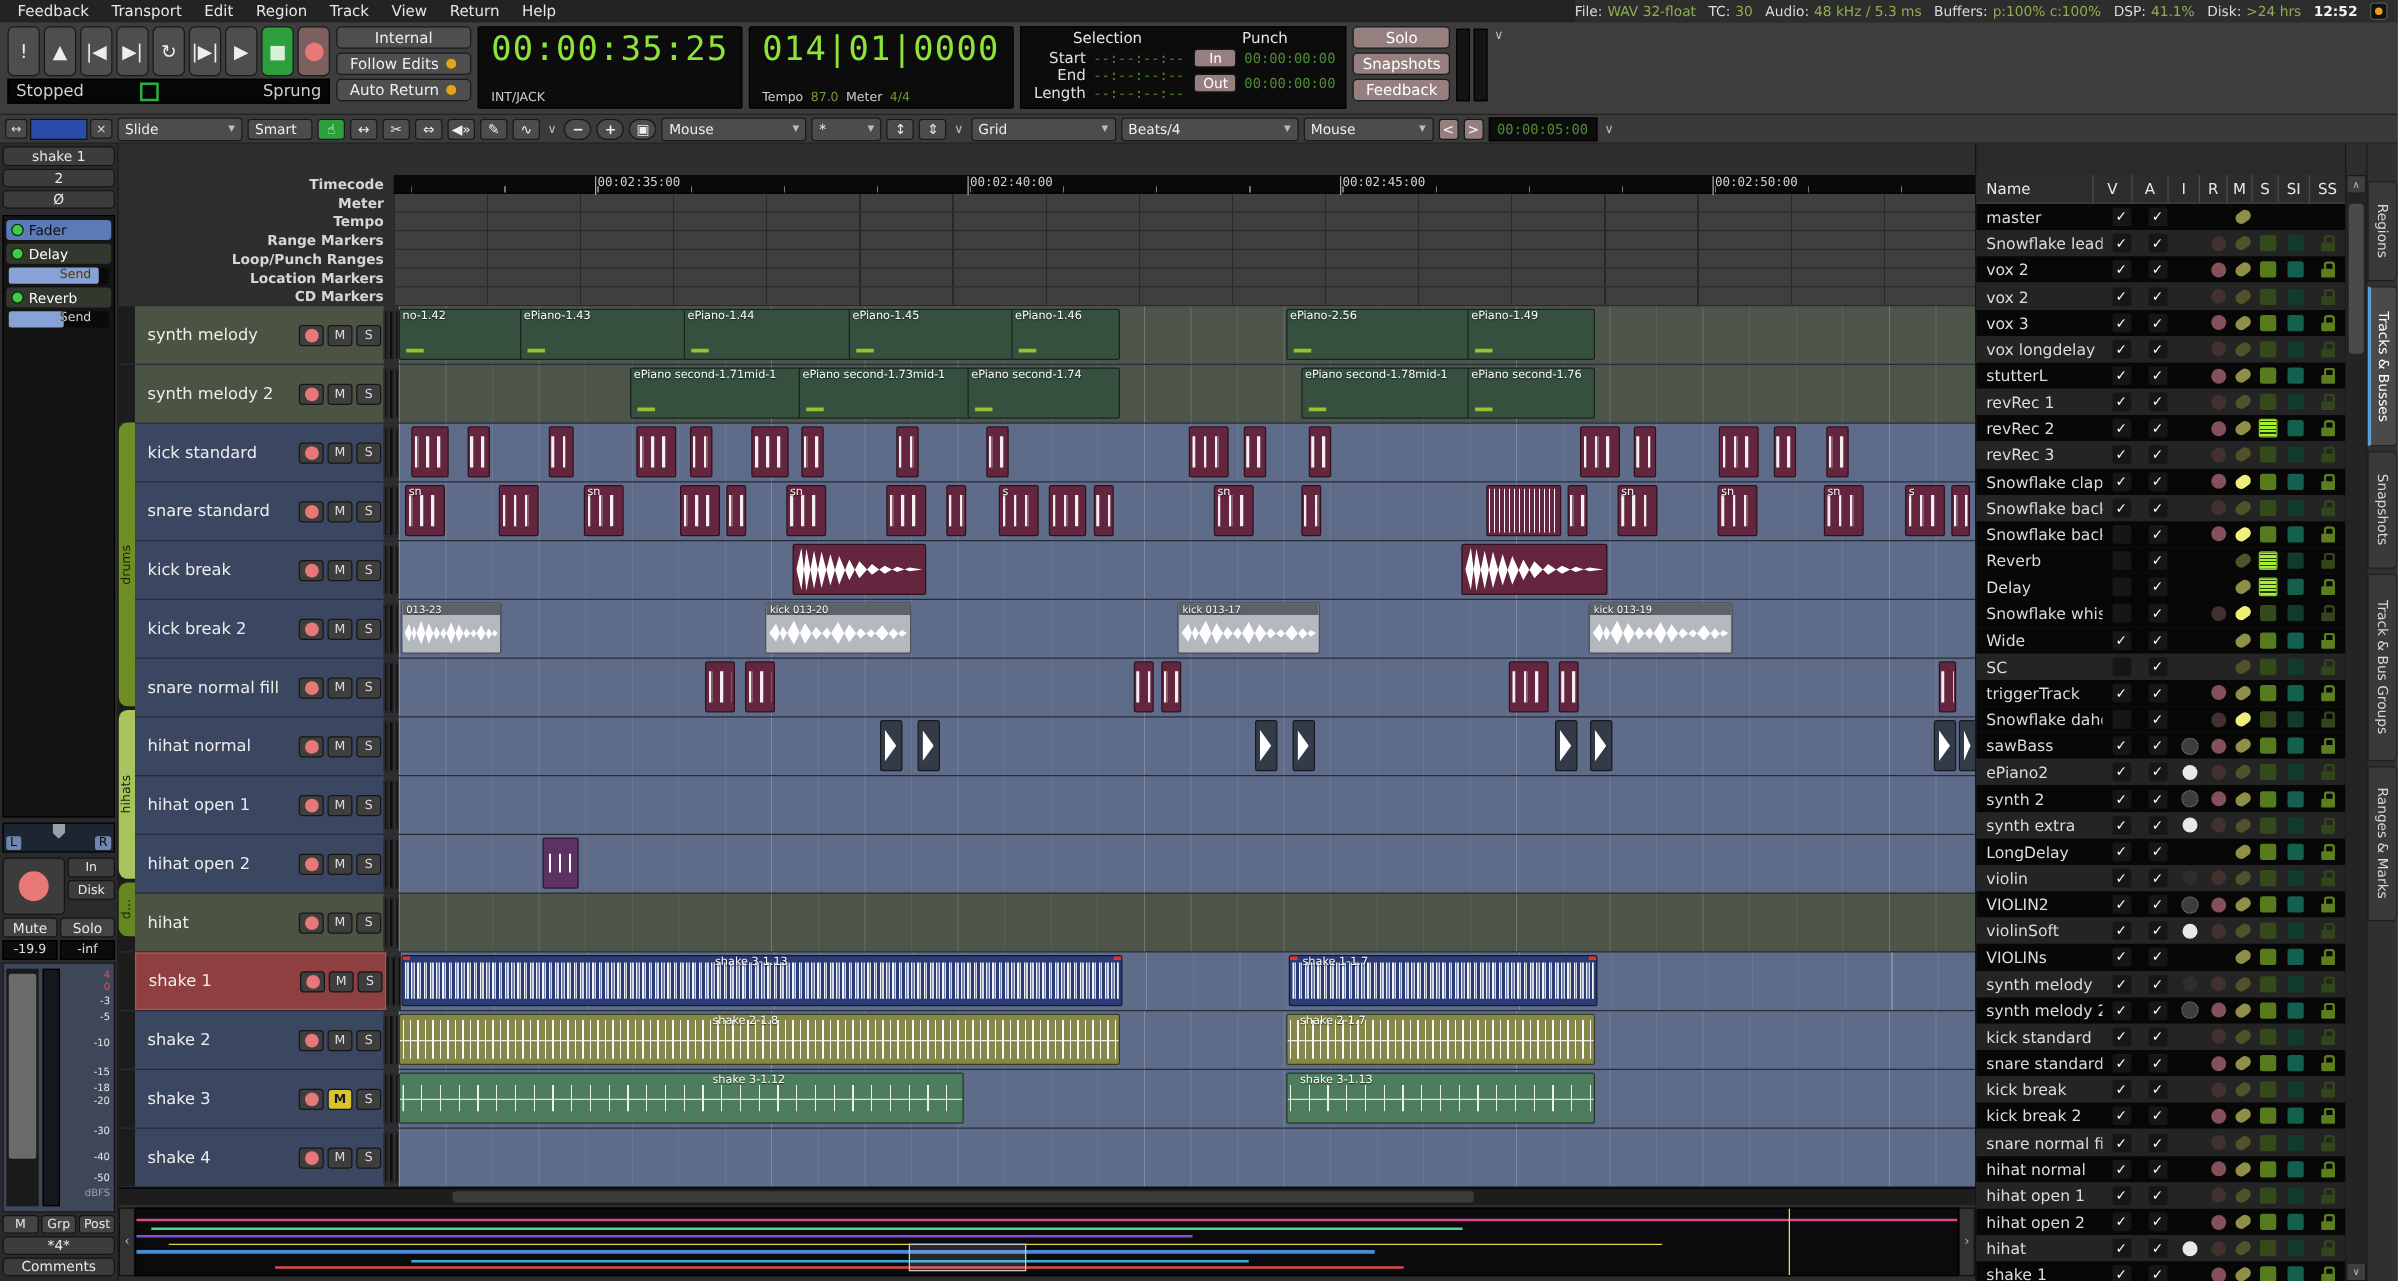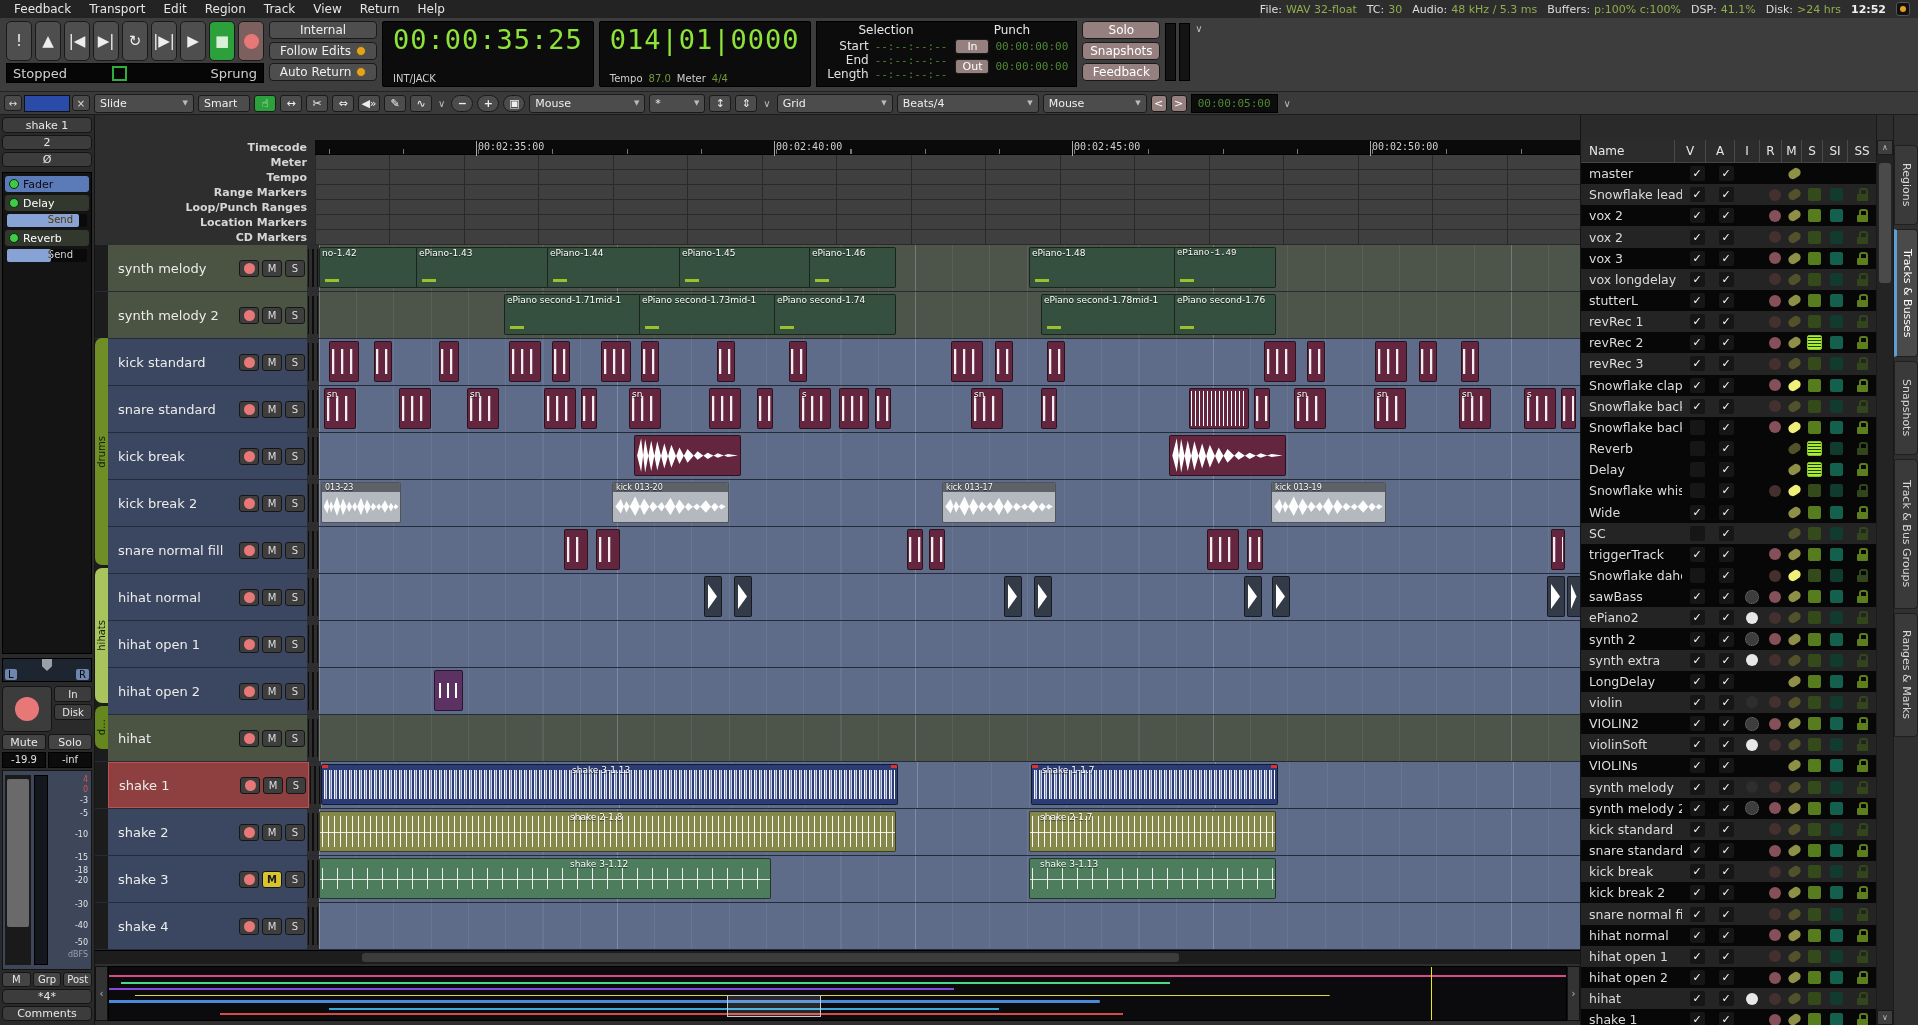--- a/index.html
+++ b/index.html
@@ -542,23 +542,23 @@
               <div class="rg m" style="left: 228px; width: 132px;">
                 <span class="lb">ePiano-1.44</span>
               </div>
               <div class="rg m" style="left: 360px; width: 130px;">
                 <span class="lb">ePiano-1.45</span>
               </div>
               <div class="rg m" style="left: 490px; width: 85px;">
                 <span class="lb">ePiano-1.46</span>
               </div>
               <div class="rg m" style="left: 710px; width: 145px;">
-                <span class="lb">ePiano-1.48</span>
-              </div>
-              <div class="rg m" style="left: 855px; width: 100px; font-family: Liberation Mono, monospace;">
+                <span class="lb">ePiano-2.56</span>
+              </div>
+              <div class="rg m" style="left: 855px; width: 100px;">
                 <span class="lb">ePiano-1.49</span>
               </div>
             </div>
           </div>
           <div class="trow">
             <div class="grpcol"></div>
             <div class="thead olive">
               <span class="tname">synth melody 2</span>
               <button class="tbtn">
                 <span class="rdot"></span>

